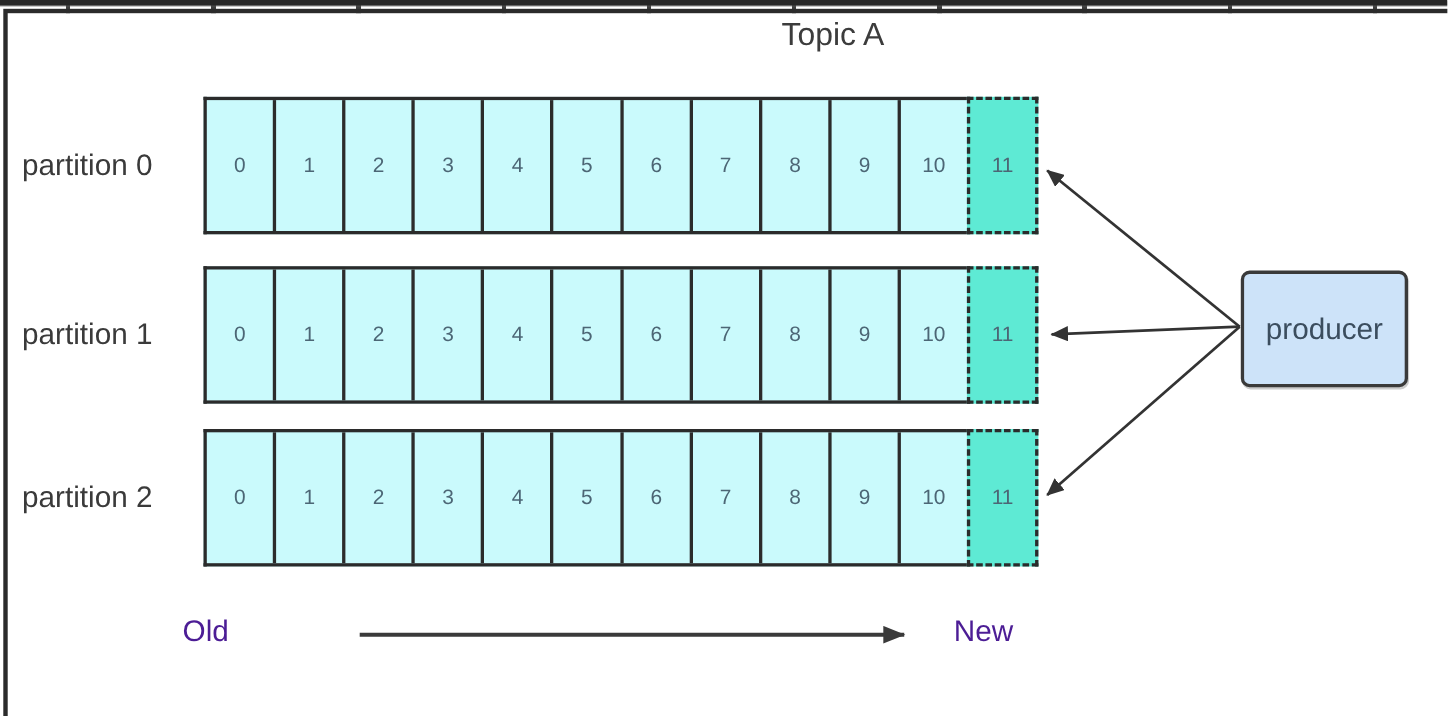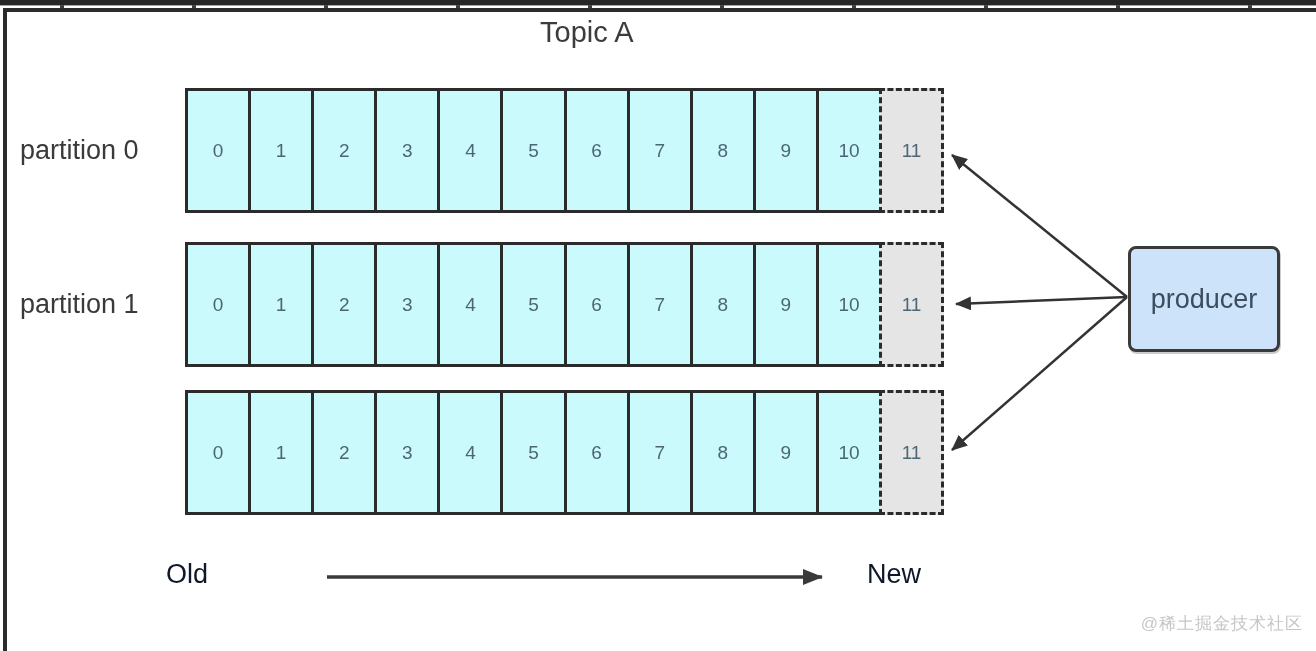--- a/index.html
+++ b/index.html
@@ -31,21 +31,21 @@
   .frame {
     position: absolute; left: 3px; top: 8px;
     width: 1340px; height: 700px;
     border: 4px solid #2b2b2b;
     box-sizing: border-box;
     background: transparent;
   }
 
   .title {
     position: absolute; left: 540px; top: 16px; width: 264px;
-    text-align: left;
+    text-align: right;
     font-size: 29px; color: #3c3c3c;
   }
 
   .prow { position: absolute; left: 0; width: 1156px; height: 125px; }
   .plabel {
     position: absolute; left: 20px; top: 0; height: 125px; width: 150px;
     display: flex; align-items: center;
     font-size: 27px; color: #3a3a3a; white-space: nowrap;
   }
   .cells {
@@ -58,21 +58,21 @@
   }
   .cell {
     flex: 1; display: flex; align-items: center; justify-content: center;
   }
   .cell + .cell { border-left: 3px solid #2b2b2b; }
   .dashed-cell {
     position: absolute; left: 879px; top: 0;
     width: 65px; height: 125px;
     box-sizing: border-box;
     border: 3px dashed #2b2b2b;
-    background: #e5e5e5;
+    background: #5eead4;
     display: flex; align-items: center; justify-content: center;
   }
   .cellnum { font-size: 19px; color: #4c6675; }
 
   .arrows {
     position: absolute; left: 0; top: 0;
     width: 1316px; height: 651px;
     pointer-events: none;
   }
 
@@ -83,21 +83,21 @@
     background: #cde3f9;
     border: 3px solid #3a3a3a;
     border-radius: 8px;
     box-shadow: 1px 2px 0 rgba(50,50,50,.25);
     display: flex; align-items: center; justify-content: center;
   }
   .producer span { font-size: 27px; color: #3b4d5e; }
 
   .axis-label {
     position: absolute; top: 559px;
-    font-size: 27px; color: #0f172a;
+    font-size: 27px; color: #4c1d95;
   }
   .axis-label.old { left: 166px; }
   .axis-label.new { left: 849px; margin-left: 18px; }
 
   .watermark {
     position: absolute; top: 612px; right: 13px;
     font-size: 17px; color: #c6c6c6;
     letter-spacing: 1px;
   }
 </style>
@@ -192,20 +192,21 @@
           <div class="cell">
             <span class="cellnum">10</span>
           </div>
         </div>
     <div class="dashed-cell">
       <span class="cellnum">11</span>
     </div>
   </div>
 
   <div class="prow" style="top: 390px;">
+    <div class="plabel">partition 2</div>
     <div class="cells">
           <div class="cell">
             <span class="cellnum">0</span>
           </div>
           <div class="cell">
             <span class="cellnum">1</span>
           </div>
           <div class="cell">
             <span class="cellnum">2</span>
           </div>
@@ -257,14 +258,13 @@
     <line x1="327" y1="577" x2="822" y2="577" stroke="#3a3a3a" stroke-width="3.5" marker-end="url(#ah-big)"></line>
   </svg>
 
   <div class="producer">
     <span>producer</span>
   </div>
 
   <div class="axis-label old">Old</div>
   <div class="axis-label new">New</div>
 
-  <div class="watermark">@稀土掘金技术社区</div>
 </div>
 
 </body></html>

